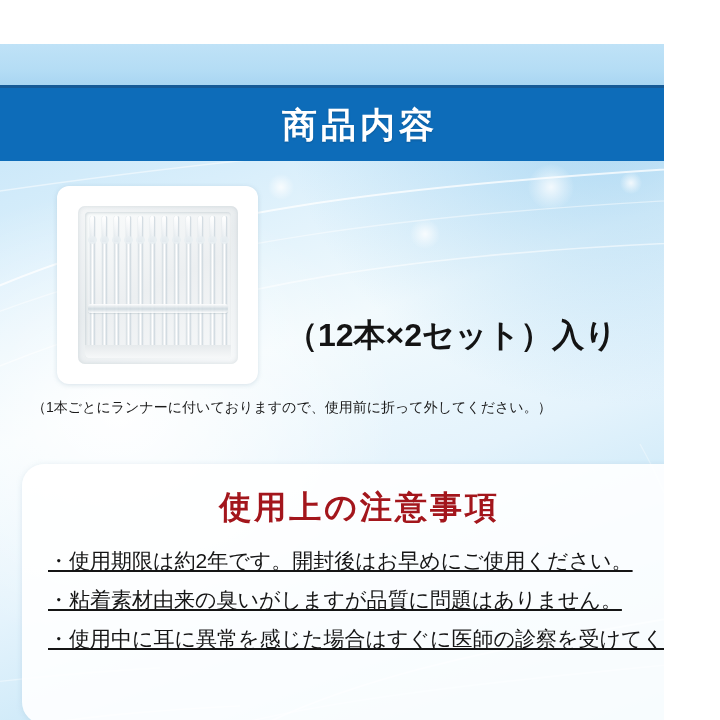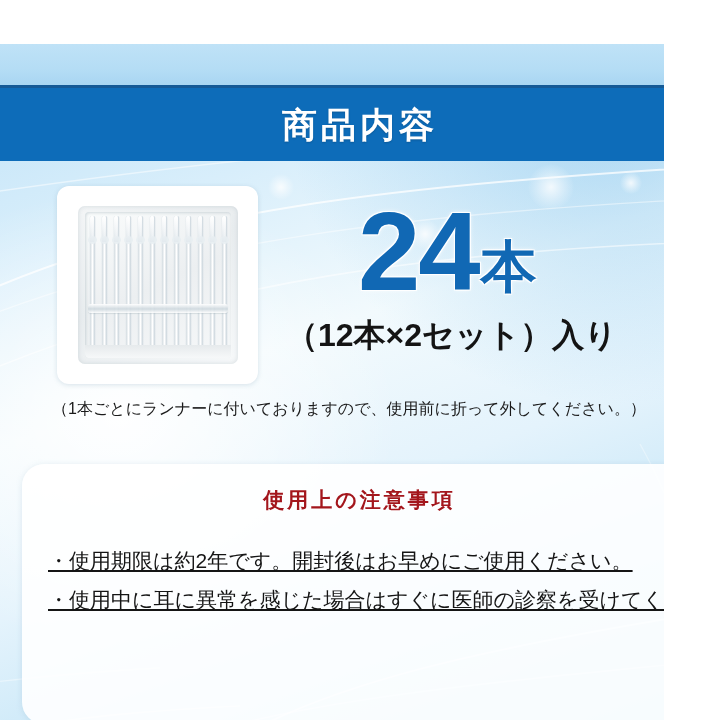--- a/index.html
+++ b/index.html
@@ -123,35 +123,35 @@
       1px -1px 0 #ffffff, -1px 1px 0 #ffffff;
   }
   .count-sub {
     position:absolute; left:286px; top:270px;
     font-size:32px; font-weight:bold; color:#141414;
     letter-spacing:0px; white-space:nowrap;
   }
 
   
   .runner-note {
-    position:absolute; left:52px; top:355px;
-    font-size:16px; color:#1b1b1b; white-space:nowrap;
+    position:absolute; left:32px; top:355px;
+    font-size:14px; color:#1b1b1b; white-space:nowrap;
   }
 
   
   .notice-panel {
     position:absolute; left:22px; top:420px; width:675px; height:260px;
     background:rgba(255,255,255,0.90);
     border-radius:22px;
     box-shadow:0 1px 6px rgba(110,150,180,0.18);
   }
   .notice-title {
     position:absolute; left:0; right:0; top:22px;
     text-align:center;
-    font-size:21px; font-weight:bold; color:#a3161c;
+    font-size:32px; font-weight:bold; color:#a3161c;
     letter-spacing:3px;
     text-shadow:0 1px 1px rgba(255,255,255,0.9);
   }
   .notice-list {
     position:absolute; left:26px; top:86px; right:10px;
     list-style:none;
   }
   .notice-list li {
     font-size:21px; color:#151515;
     line-height:1.0;
@@ -204,29 +204,26 @@
         <div class="pick" style="left:100px;"></div>
         <div class="pick" style="left:112px;"></div>
         <div class="pick" style="left:124px;"></div>
         <div class="pick" style="left:136px;"></div>
         <div class="runner"></div>
         <div class="tray-lip-b"></div>
       </div>
     </div>
   </div>
 
-  <div class="count-block">
-    <span class="count-number">24</span>
-    <span class="count-unit">本</span>
-  </div>
   <div class="count-sub">（12本×2セット）入り</div>
 
   <div class="runner-note">（1本ごとにランナーに付いておりますので、使用前に折って外してください。）</div>
 
   <div class="notice-panel">
     <div class="notice-title">使用上の注意事項</div>
     <ul class="notice-list">
       <li>・使用期限は約2年です。開封後はお早めにご使用ください。</li>
+      <li>・粘着素材由来の臭いがしますが品質に問題はありません。</li>
       <li>・使用中に耳に異常を感じた場合はすぐに医師の診察を受けてください。</li>
     </ul>
   </div>
 
 </div>
 
 </body></html>

